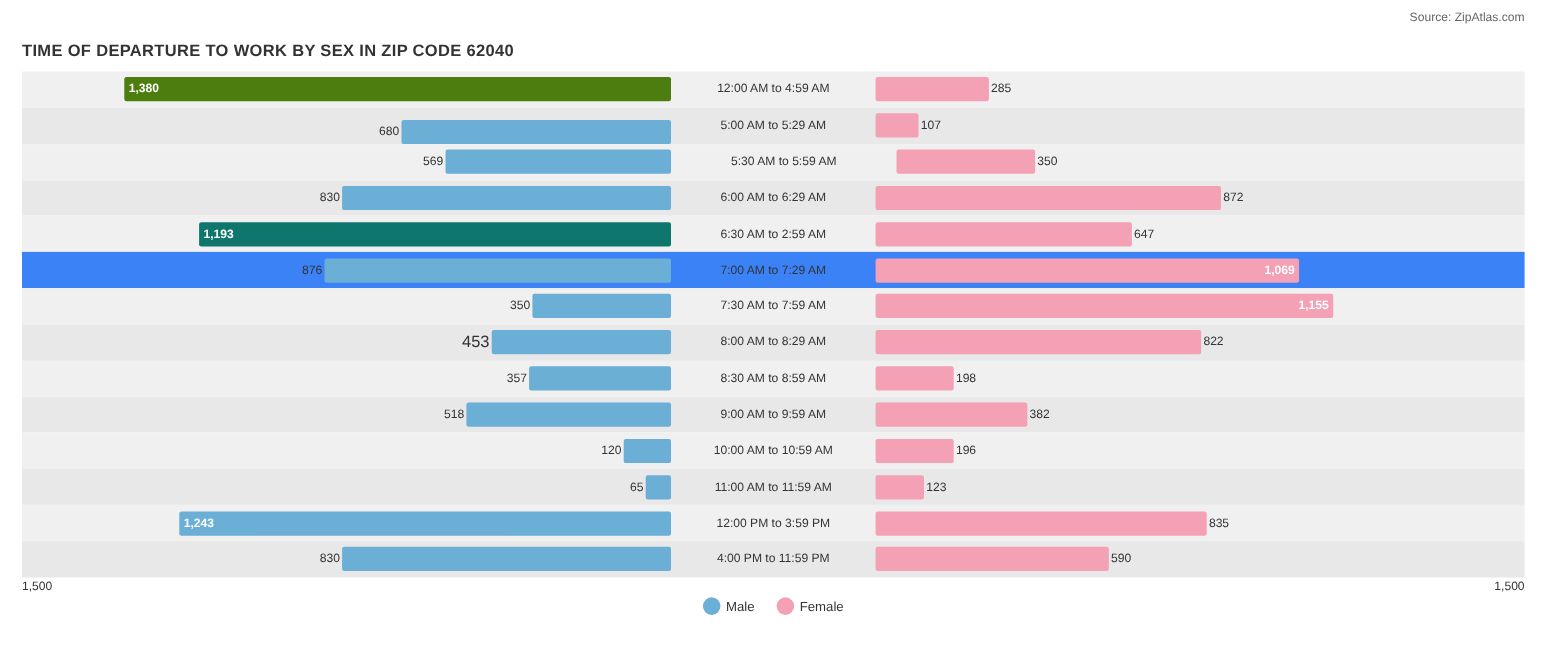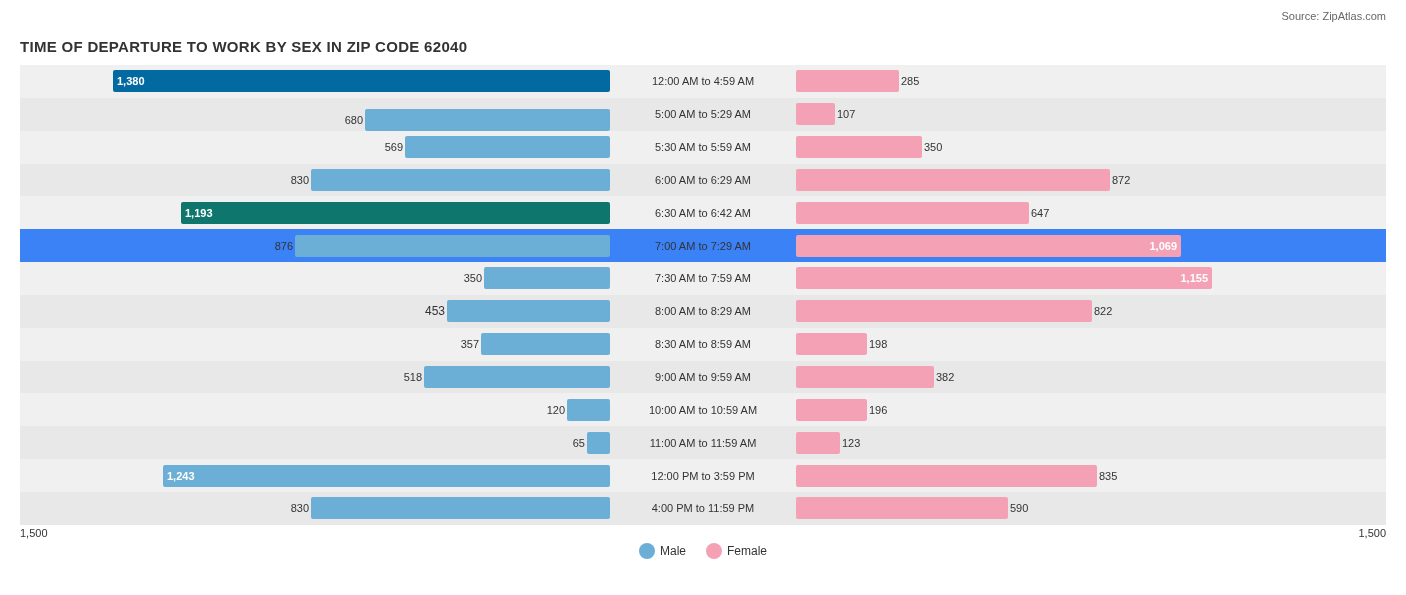--- a/index.html
+++ b/index.html
@@ -61,21 +61,21 @@
   <div style="display:flex; justify-content:space-between; align-items:flex-start;margin-top:28px;">
     <div class="chart-title">TIME OF DEPARTURE TO WORK BY SEX IN ZIP CODE 62040</div>
     <div class="source">Source: ZipAtlas.com</div>
   </div>
 
   <div style="position:relative; height: calc(100% - 55px); margin-top:6px;">
 
     <div id="rows-container" style="height: calc(100% - 30px);">
         <div style="display: flex; align-items: center; height: 7.14286%; background: rgb(240, 240, 240);">
           <div style="width: 590px; display: flex; align-items: center; justify-content: flex-end; height: 100%; position: relative; overflow: visible;">
-            <div style="width: 497px; height: 22px; background: #0369a1; border-radius: 2px; position: relative; flex-shrink: 0;">
+            <div style="width: 497px; height: 22px; background: #4d7c0f; border-radius: 2px; position: relative; flex-shrink: 0;">
               <span style="position: absolute; left: 4px; top: 50%; transform: translateY(-50%); font-size: 11px; color: rgb(255, 255, 255); font-weight: bold; font-family: Arial, sans-serif; white-space: nowrap;">1,380</span>
             </div>
           </div>
           <div style="width: 186px; flex-shrink: 0; text-align: center; font-size: 11px; color: rgb(51, 51, 51); font-family: Arial, sans-serif; padding: 0px 4px;">12:00 AM to 4:59 AM</div>
           <div style="flex: 1 1 0%; display: flex; align-items: center; justify-content: flex-start; height: 100%; position: relative; overflow: visible;">
             <div style="width: 103px; height: 22px; background: rgb(244, 160, 181); border-radius: 2px; position: relative; flex-shrink: 0;">
               <span style="position: absolute; left: calc(100% + 2px); top: 50%; transform: translateY(-50%); font-size: 11px; color: rgb(51, 51, 51); font-family: Arial, sans-serif; white-space: nowrap;">285</span>
             </div>
           </div>
         </div>
@@ -91,21 +91,21 @@
               <span style="position: absolute; left: calc(100% + 2px); top: 50%; transform: translateY(-50%); font-size: 11px; color: rgb(51, 51, 51); font-family: Arial, sans-serif; white-space: nowrap;">107</span>
             </div>
           </div>
         </div>
         <div style="display: flex; align-items: center; height: 7.14286%; background: rgb(240, 240, 240);">
           <div style="width: 590px; display: flex; align-items: center; justify-content: flex-end; height: 100%; position: relative; overflow: visible;">
             <div style="width: 205px; height: 22px; background: rgb(107, 174, 214); border-radius: 2px; position: relative; flex-shrink: 0;">
               <span style="position: absolute; right: calc(100% + 2px); top: 50%; transform: translateY(-50%); font-size: 11px; color: rgb(51, 51, 51); font-family: Arial, sans-serif; white-space: nowrap;">569</span>
             </div>
           </div>
-          <div style="width: 186px; flex-shrink: 0; text-align: center; font-size: 11px; color: rgb(51, 51, 51); font-family: Arial, sans-serif; padding: 0px 4px;">5:30 AM to 5:59 AM</div>
+          <div style="width: 205px; flex-shrink: 0; text-align: center; font-size: 11px; color: rgb(51, 51, 51); font-family: Arial, sans-serif; padding: 0px 4px;">5:30 AM to 5:59 AM</div>
           <div style="flex: 1 1 0%; display: flex; align-items: center; justify-content: flex-start; height: 100%; position: relative; overflow: visible;">
             <div style="width: 126px; height: 22px; background: rgb(244, 160, 181); border-radius: 2px; position: relative; flex-shrink: 0;">
               <span style="position: absolute; left: calc(100% + 2px); top: 50%; transform: translateY(-50%); font-size: 11px; color: rgb(51, 51, 51); font-family: Arial, sans-serif; white-space: nowrap;">350</span>
             </div>
           </div>
         </div>
         <div style="display: flex; align-items: center; height: 7.14286%; background: rgb(232, 232, 232);">
           <div style="width: 590px; display: flex; align-items: center; justify-content: flex-end; height: 100%; position: relative; overflow: visible;">
             <div style="width: 299px; height: 22px; background: rgb(107, 174, 214); border-radius: 2px; position: relative; flex-shrink: 0;">
               <span style="position: absolute; right: calc(100% + 2px); top: 50%; transform: translateY(-50%); font-size: 11px; color: rgb(51, 51, 51); font-family: Arial, sans-serif; white-space: nowrap;">830</span>
@@ -117,21 +117,21 @@
               <span style="position: absolute; left: calc(100% + 2px); top: 50%; transform: translateY(-50%); font-size: 11px; color: rgb(51, 51, 51); font-family: Arial, sans-serif; white-space: nowrap;">872</span>
             </div>
           </div>
         </div>
         <div style="display: flex; align-items: center; height: 7.14286%; background: rgb(240, 240, 240);">
           <div style="width: 590px; display: flex; align-items: center; justify-content: flex-end; height: 100%; position: relative; overflow: visible;">
             <div style="width: 429px; height: 22px; background: #0f766e; border-radius: 2px; position: relative; flex-shrink: 0;">
               <span style="position: absolute; left: 4px; top: 50%; transform: translateY(-50%); font-size: 11px; color: rgb(255, 255, 255); font-weight: bold; font-family: Arial, sans-serif; white-space: nowrap;">1,193</span>
             </div>
           </div>
-          <div style="width: 186px; flex-shrink: 0; text-align: center; font-size: 11px; color: rgb(51, 51, 51); font-family: Arial, sans-serif; padding: 0px 4px;">6:30 AM to 6:42 AM</div>
+          <div style="width: 186px; flex-shrink: 0; text-align: center; font-size: 11px; color: rgb(51, 51, 51); font-family: Arial, sans-serif; padding: 0px 4px;">6:30 AM to 2:59 AM</div>
           <div style="flex: 1 1 0%; display: flex; align-items: center; justify-content: flex-start; height: 100%; position: relative; overflow: visible;">
             <div style="width: 233px; height: 22px; background: rgb(244, 160, 181); border-radius: 2px; position: relative; flex-shrink: 0;">
               <span style="position: absolute; left: calc(100% + 2px); top: 50%; transform: translateY(-50%); font-size: 11px; color: rgb(51, 51, 51); font-family: Arial, sans-serif; white-space: nowrap;">647</span>
             </div>
           </div>
         </div>
         <div style="display: flex; align-items: center; height: 7.14286%; background: #3b82f6;">
           <div style="width: 590px; display: flex; align-items: center; justify-content: flex-end; height: 100%; position: relative; overflow: visible;">
             <div style="width: 315px; height: 22px; background: rgb(107, 174, 214); border-radius: 2px; position: relative; flex-shrink: 0;">
               <span style="position: absolute; right: calc(100% + 2px); top: 50%; transform: translateY(-50%); font-size: 11px; color: rgb(51, 51, 51); font-family: Arial, sans-serif; white-space: nowrap;">876</span>
@@ -153,21 +153,21 @@
           <div style="width: 186px; flex-shrink: 0; text-align: center; font-size: 11px; color: rgb(51, 51, 51); font-family: Arial, sans-serif; padding: 0px 4px;">7:30 AM to 7:59 AM</div>
           <div style="flex: 1 1 0%; display: flex; align-items: center; justify-content: flex-start; height: 100%; position: relative; overflow: visible;">
             <div style="width: 416px; height: 22px; background: rgb(244, 160, 181); border-radius: 2px; position: relative; flex-shrink: 0;">
               <span style="position: absolute; right: 4px; top: 50%; transform: translateY(-50%); font-size: 11px; color: rgb(255, 255, 255); font-weight: bold; font-family: Arial, sans-serif; white-space: nowrap;">1,155</span>
             </div>
           </div>
         </div>
         <div style="display: flex; align-items: center; height: 7.14286%; background: rgb(232, 232, 232);">
           <div style="width: 590px; display: flex; align-items: center; justify-content: flex-end; height: 100%; position: relative; overflow: visible;">
             <div style="width: 163px; height: 22px; background: rgb(107, 174, 214); border-radius: 2px; position: relative; flex-shrink: 0;">
-              <span style="position: absolute; right: calc(100% + 2px); top: 50%; transform: translateY(-50%); font-size: 12px; color: rgb(51, 51, 51); font-family: Arial, sans-serif; white-space: nowrap;">453</span>
+              <span style="position: absolute; right: calc(100% + 2px); top: 50%; transform: translateY(-50%); font-size: 15px; color: rgb(51, 51, 51); font-family: Arial, sans-serif; white-space: nowrap;">453</span>
             </div>
           </div>
           <div style="width: 186px; flex-shrink: 0; text-align: center; font-size: 11px; color: rgb(51, 51, 51); font-family: Arial, sans-serif; padding: 0px 4px;">8:00 AM to 8:29 AM</div>
           <div style="flex: 1 1 0%; display: flex; align-items: center; justify-content: flex-start; height: 100%; position: relative; overflow: visible;">
             <div style="width: 296px; height: 22px; background: rgb(244, 160, 181); border-radius: 2px; position: relative; flex-shrink: 0;">
               <span style="position: absolute; left: calc(100% + 2px); top: 50%; transform: translateY(-50%); font-size: 11px; color: rgb(51, 51, 51); font-family: Arial, sans-serif; white-space: nowrap;">822</span>
             </div>
           </div>
         </div>
         <div style="display: flex; align-items: center; height: 7.14286%; background: rgb(240, 240, 240);">

